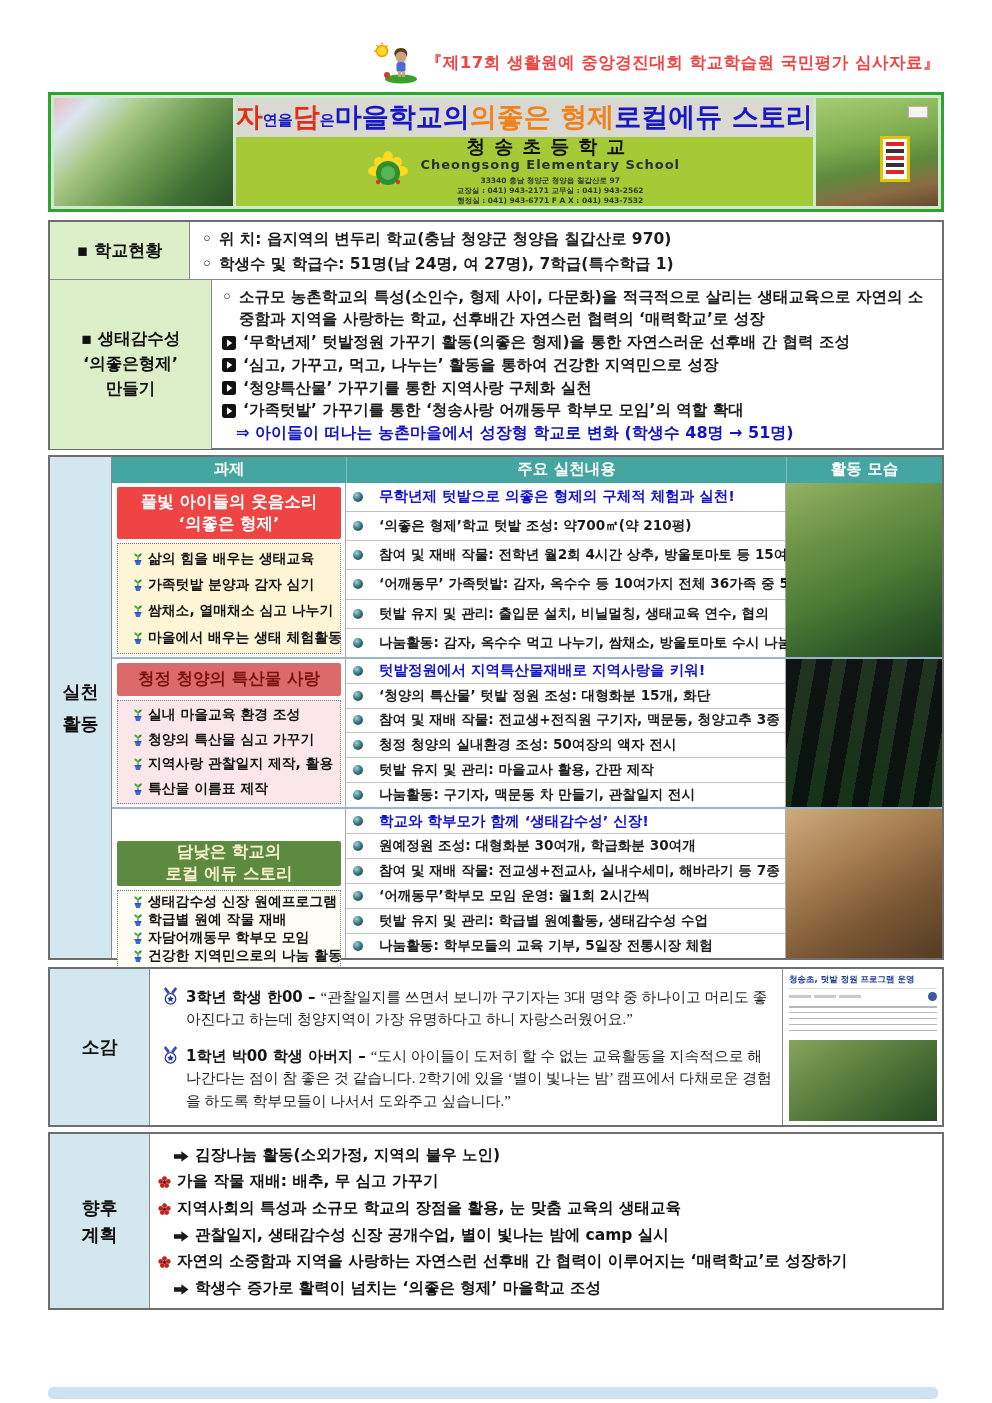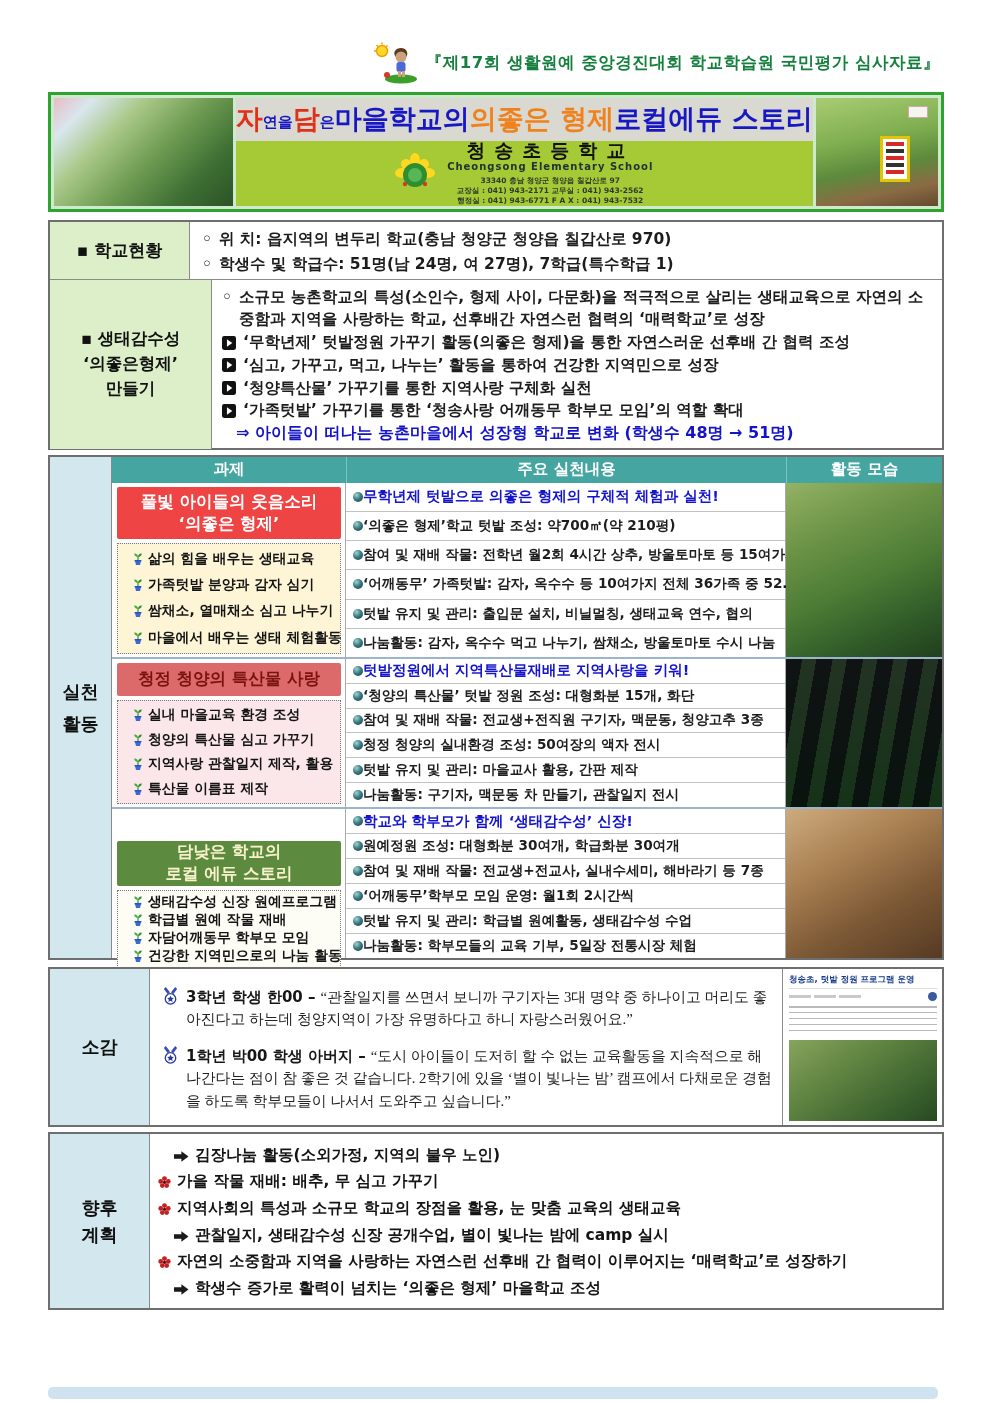--- a/index.html
+++ b/index.html
@@ -2,21 +2,21 @@
 <html><head>
 <meta charset="utf-8">
 <style>
   * { box-sizing: border-box; margin: 0; padding: 0; }
   html,body { background:#ffffff; }
   body { width:992px; font-family:"DejaVu Sans","Liberation Sans",sans-serif; }
   .page { position:relative; width:992px; height:1403px; background:#fff; overflow:hidden; }
 
   
   .top-note { position:absolute; top:42px; right:52px; display:flex; align-items:center; gap:8px; }
-  .top-note .note-text { font-size:16.5px; font-weight:bold; color:#15803d; letter-spacing:0.5px; }
+  .top-note .note-text { font-size:16.5px; font-weight:bold; color:#ef4444; letter-spacing:0.5px; }
   .clipart { width:46px; height:42px; display:inline-block; }
 
   
   .banner { position:absolute; top:92px; left:48px; width:896px; height:120px;
             border:3px solid #2fa32f; background:#cfe9cf; display:flex; padding:3px; gap:3px; }
   .banner-photo { position:relative; overflow:hidden; }
   .banner-photo.left { width:228px;
       background:linear-gradient(135deg,#e8bcc6 0%,#d9e6ee 14%,#aac98a 32%,#6f9c52 55%,#3f7034 78%,#2c5226 100%); }
   .banner-photo.right { width:156px;
       background:linear-gradient(168deg,#a9cc72 0%,#7fae50 38%,#5d8a3c 62%,#8a6b44 82%,#63492d 100%); }
@@ -28,21 +28,21 @@
   .banner-center { flex:1; display:flex; flex-direction:column; }
   .banner-title { height:58px; background:#d9d9d2; display:flex; align-items:center; justify-content:center; white-space:nowrap; }
   .banner-title span { font-weight:bold; }
   .t-big { font-size:27px; }
   .t-small { font-size:15px; position:relative; top:3px; }
   .c-red { color:#e03018; } .c-blue { color:#1717c4; } .c-orange { color:#f0821e; }
   .banner-school { flex:1; background:#a5ca36; display:flex; align-items:center; justify-content:center; gap:12px; }
   .school-logo { width:40px; height:40px; }
   .school-text { text-align:center; }
   .school-name { font-size:19px; font-weight:bold; color:#111; letter-spacing:9px; line-height:1.05; }
-  .school-en { font-size:10px; font-weight:bold; color:#233; letter-spacing:1px; margin-top:0; }
+  .school-en { font-size:13px; font-weight:bold; color:#233; letter-spacing:1px; margin-top:0; }
   .school-addr { margin-top:4px; font-size:7.5px; color:#2e3a2e; line-height:1.35; font-weight:bold; }
 
   
   .tbl { position:absolute; left:48px; width:896px; border:2px solid #6e6e6e; background:#fff; }
   .trow { display:flex; }
   .lbl { background:#dcefc8; display:flex; flex-direction:column; align-items:center; justify-content:center;
          font-weight:bold; color:#111; border-right:1.5px solid #8a8a8a; text-align:center; }
   .lbl.blue { background:#d3e7ee; }
 
   
@@ -71,21 +71,21 @@
   .title-box { border-radius:2px; display:flex; flex-direction:column; align-items:center; justify-content:center;
                font-weight:bold; font-size:16.5px; line-height:1.35; margin-bottom:4px; }
   .tb1 { background:#ef4444; color:#fff; height:52px; }
   .tb2 { background:#dd6a6a; color:#7a1212; height:33px; }
   .tb3 { background:#5c8a3e; color:#f8f2cc; height:48px;margin-top:28px; }
   .task-list { flex:1; border:1.5px dotted #777; display:flex; flex-direction:column; justify-content:space-around; padding:2px 13px; }
   .task-list.bg1 { background:#fdf5d6; } .task-list.bg2 { background:#fbe7ea; } .task-list.bg3 { background:#fdfdf6; }
   .task { display:flex; align-items:center; gap:3px; font-size:13.8px; font-weight:bold; color:#141414; white-space:nowrap; }
   .sprout { flex:none; width:14px; height:14px; }
   .pdetails { width:440px; display:flex; flex-direction:column; border-right:1px solid #aaa; }
-  .drow { flex:1; display:flex; align-items:center; gap:0; padding-left:7px; border-bottom:1px solid #c2c2c2;
+  .drow { flex:1; display:flex; align-items:center; gap:16px; padding-left:7px; border-bottom:1px solid #c2c2c2;
           font-size:13.6px; font-weight:bold; color:#1d1d1d; white-space:nowrap; }
   .drow:last-child { border-bottom:none; }
   .drow.lead { color:#1414cc; font-size:14.5px; }
   .dot { flex:none; width:10px; height:10px; border-radius:50%;
          background:radial-gradient(circle at 35% 30%, #9fd4d4 0%, #3d7d83 45%, #10343c 100%); }
   .pphoto { flex:1; }
   .photo1 { background:linear-gradient(155deg,#93b264 0%,#6d9447 28%,#4c7c35 55%,#2f5a28 80%,#213f1d 100%); }
   .photo2 { background:repeating-linear-gradient(100deg,#2e3a2a 0 16px,#6a9a4a 16px 30px),
             linear-gradient(#557,#355); background-blend-mode:multiply; }
   .photo3 { background:linear-gradient(150deg,#cdab7d 0%,#a87f51 35%,#7d5936 65%,#553b23 100%); }

